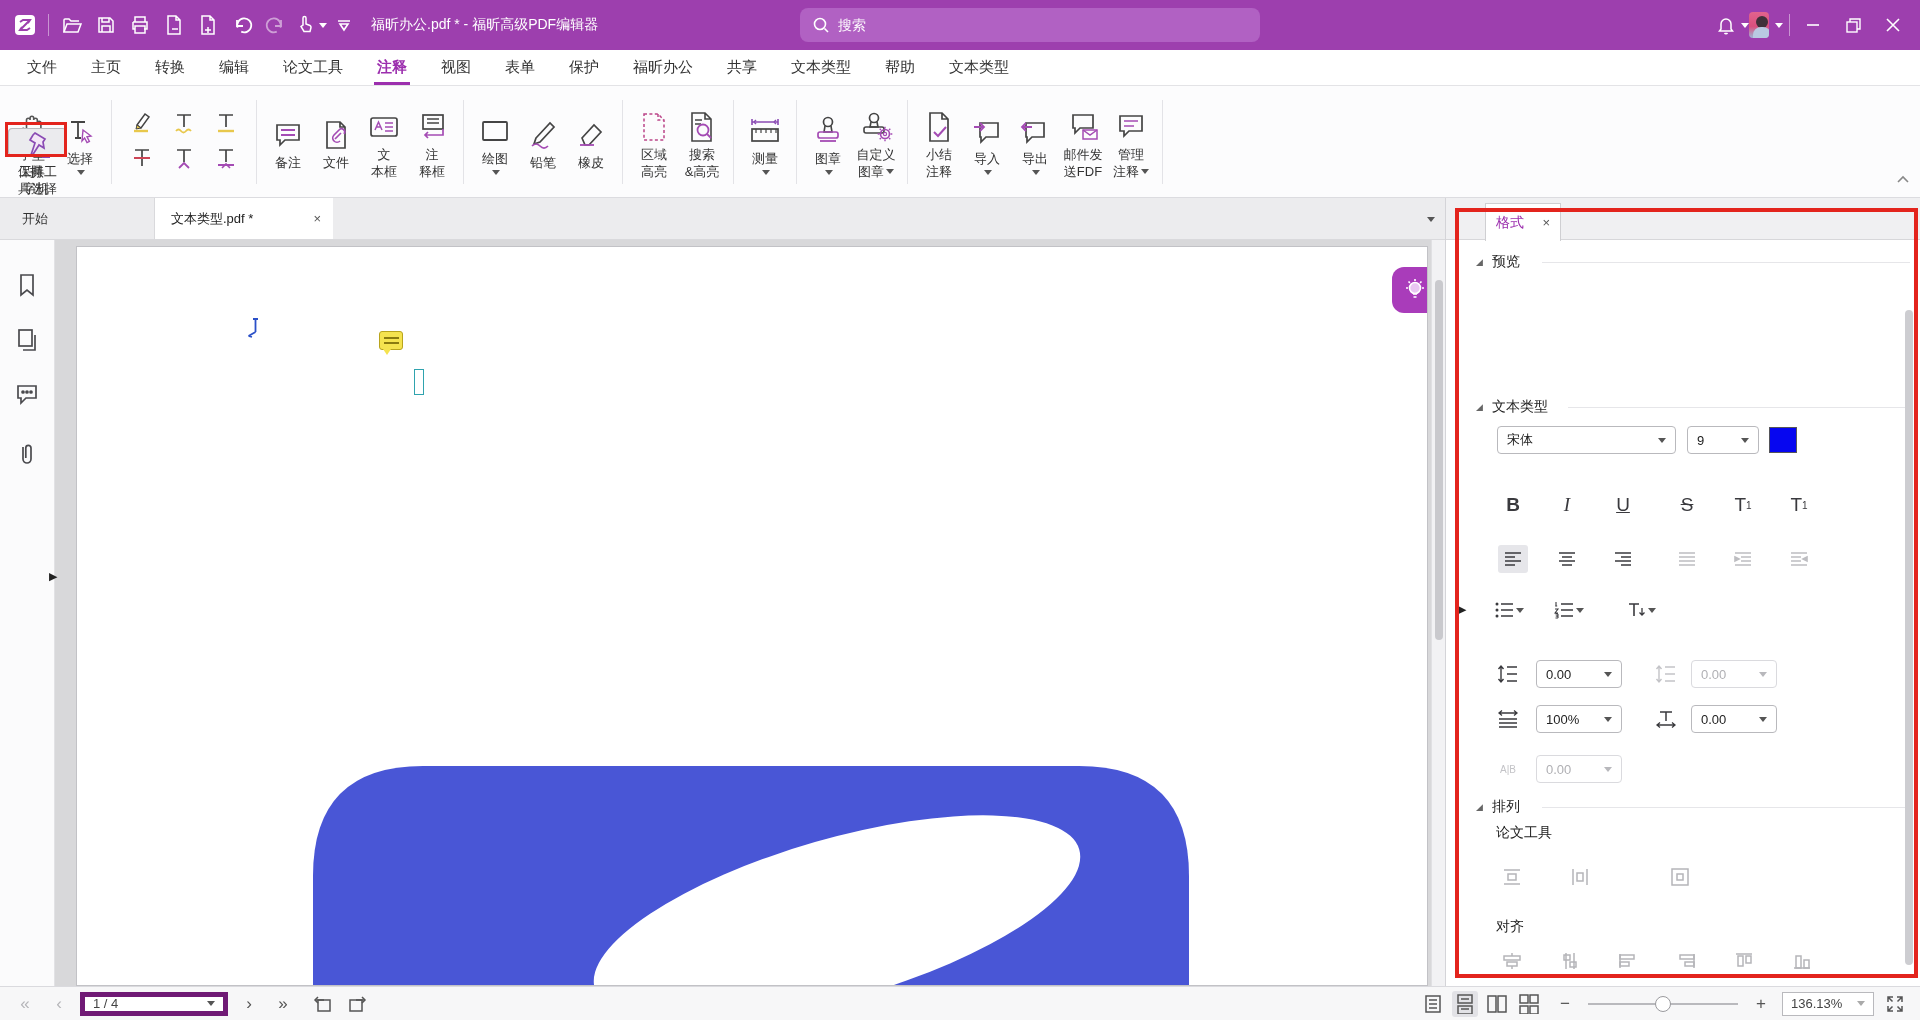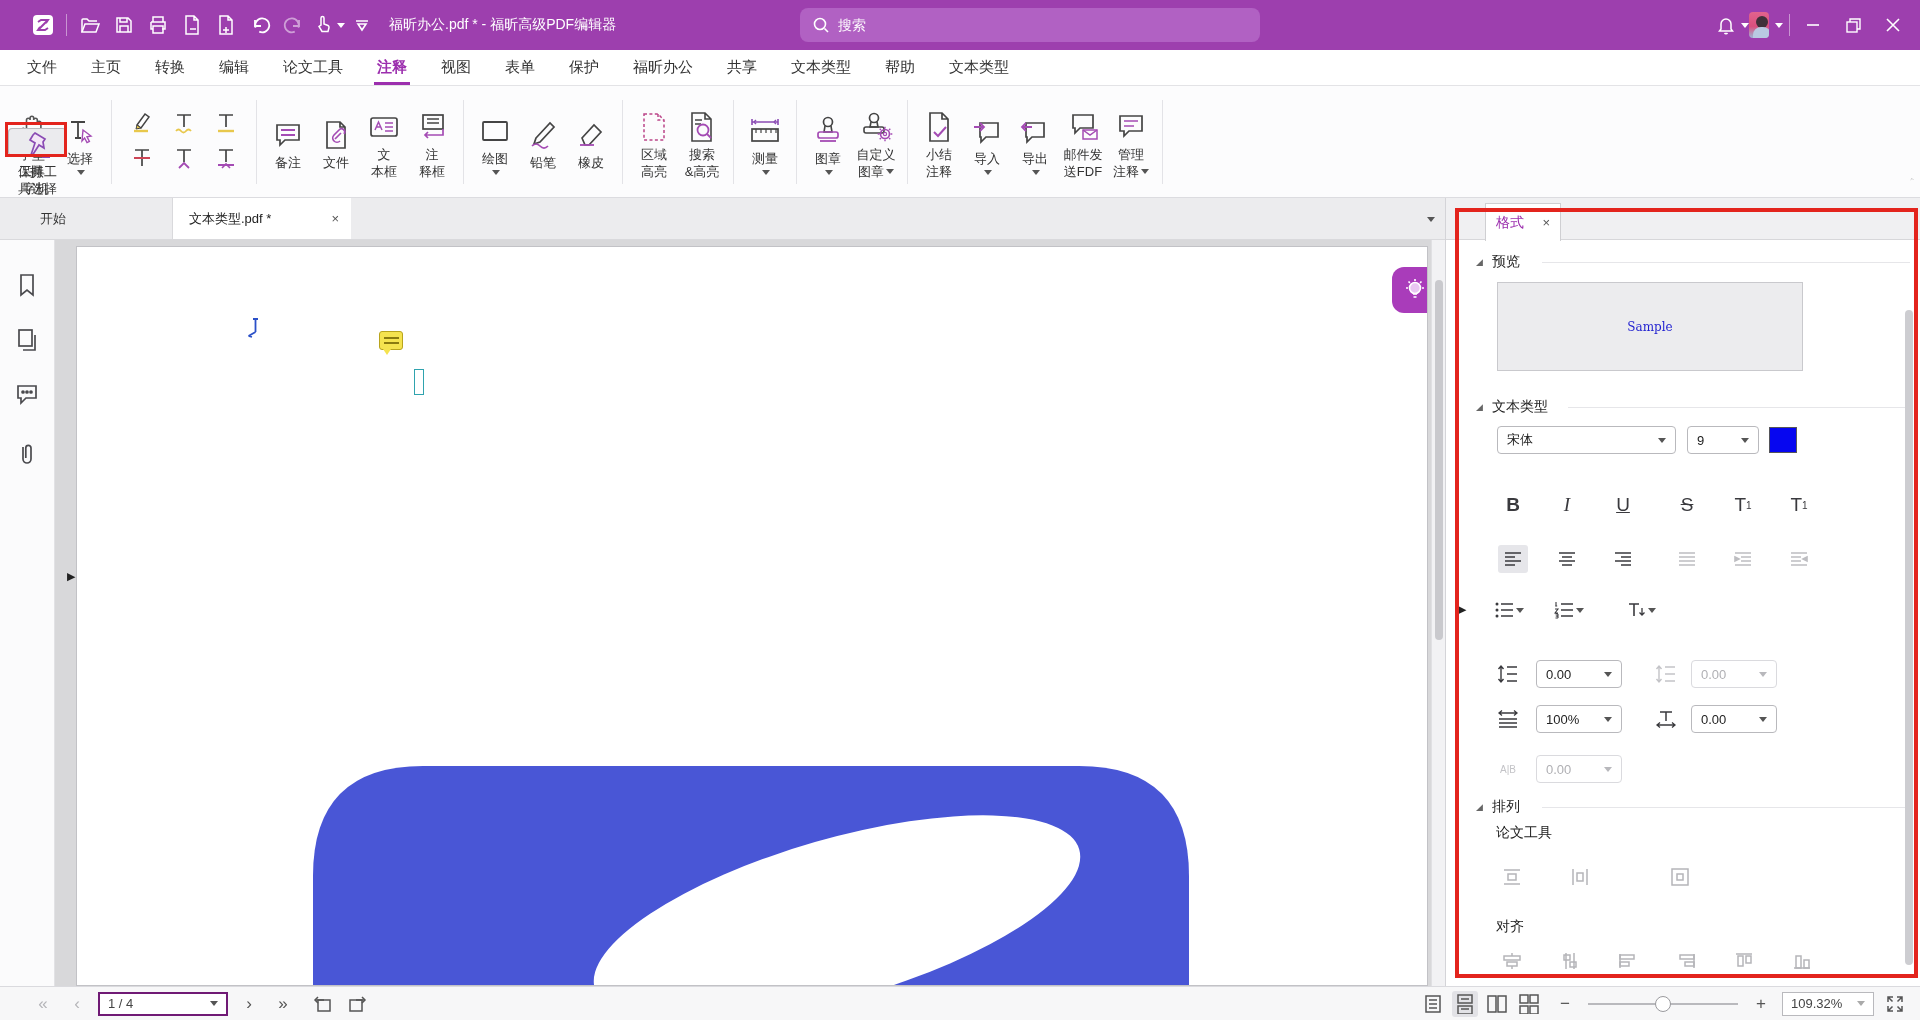--- a/index.html
+++ b/index.html
@@ -1,18 +1,18 @@
 <!DOCTYPE html>
 <html><head>
 <meta charset="utf-8">
 <style>
   * { margin:0; padding:0; box-sizing:border-box; }
   html,body { width:1920px; height:1020px; overflow:hidden; background:#fff;
     font-family:"Liberation Sans","DejaVu Sans",sans-serif; }
-  .abs { position:absolute;padding-left:18px; }
+  .abs { position:absolute; }
 
   
   #titlebar { left:0; top:0; width:1920px; height:50px; background:#9d3fae; display:flex; align-items:center; color:#fff; }
   .t-btn { width:34px; height:34px; display:flex; align-items:center; justify-content:center; border-radius:4px; flex:0 0 auto; }
   .t-sep { width:1px; height:22px; background:rgba(255,255,255,.45); margin:0 6px; }
   #win-title { font-size:14px; margin-left:10px; white-space:nowrap; }
   #search-box { position:absolute; left:800px; top:8px; width:460px; height:34px; background:#b161c3; border-radius:8px; display:flex; align-items:center; padding:0 12px; }
   #search-box input { background:transparent; border:none; outline:none; color:#fff; font-size:14px; margin-left:8px; width:380px; }
   #search-box input::placeholder { color:rgba(255,255,255,.95); }
   .wtri { width:0; height:0; border-left:4px solid transparent; border-right:4px solid transparent; border-top:5px solid #fff; }
@@ -85,21 +85,21 @@
   #panel-vscroll { position:absolute; left:459px; top:47px; width:8px; height:735px; }
   #panel-vscroll .thumb { position:absolute; left:0; top:65px; width:8px; height:655px; background:#cdcdd1; border-radius:4px; }
   #panel-handle { position:absolute; left:12px; top:405px; font-size:11px; color:#222; }
   #panel-redbox { left:1455px; top:208px; width:463px; height:770px; border:4px solid #e3241d; z-index:60; pointer-events:none; }
 
   
   #statusbar { left:0; top:986px; width:1920px; height:34px; background:#f7f7f8; border-top:1px solid #dadade; display:flex; align-items:center; font-size:13px; color:#444; }
   .st-btn { display:flex; align-items:center; justify-content:center; height:26px; min-width:26px; border-radius:3px; color:#555; }
   .st-btn.dim { color:#b5b5b9; }
   .st-btn.on { background:#e2e2e6; }
-  #page-box { width:130px; height:24px; border:2px solid #701a75; background:#fff; display:flex; align-items:center; justify-content:space-between; padding:0 8px; margin:0 8px; }
+  #page-box { width:148px; height:24px; border:5px solid #701a75; background:#fff; display:flex; align-items:center; justify-content:space-between; padding:0 8px; margin:0 8px; }
   #zoom-box { width:92px; height:24px; border:1px solid #b9b9bd; background:#fff; display:flex; align-items:center; justify-content:space-between; padding:0 8px; margin:0 8px; }
   #zoom-slider { width:150px; height:2px; background:#b9b9bd; position:relative; margin:0 10px; }
   #zoom-knob { position:absolute; left:67px; top:-7px; width:16px; height:16px; border-radius:50%; background:#fff; border:1px solid #9a9a9e; }
   .big { font-size:17px; }
 </style>
 </head>
 <body>
 
 <div id="titlebar" class="abs">
   <div class="t-btn" style="margin-left:8px">
@@ -586,23 +586,20 @@
   <div id="fmt-tab">
     <span class="lbl">格式</span>
     <span class="x">×</span>
   </div>
 
   <div class="sec-head" style="left:30px; top:55px">
     <span class="sec-tri">◢</span>
     <span>预览</span>
   </div>
   <div class="sec-rule" style="left:96px; top:64px; width:368px"></div>
-  <div id="preview-box">
-    <span>Sample</span>
-  </div>
 
   <div class="sec-head" style="left:30px; top:200px">
     <span class="sec-tri">◢</span>
     <span>文本类型</span>
   </div>
   <div class="sec-rule" style="left:122px; top:209px; width:342px"></div>
 
   <div class="sel" style="left:51px; top:228px; width:179px">
     <span>宋体</span>
       <span class="dd" style="margin-top:0"></span>
@@ -867,21 +864,21 @@
           <rect x="1" y="12" width="8" height="8"></rect>
           <rect x="11" y="12" width="8" height="8"></rect>
         </svg>
       </div>
     <div class="st-btn big" style="margin-left:10px">−</div>
     <div id="zoom-slider">
         <div id="zoom-knob"></div>
       </div>
     <div class="st-btn big">+</div>
     <div id="zoom-box">
-      <span>109.32%</span>
+      <span>136.13%</span>
       <span class="dd" style="margin-top:0; border-top-color:#aaa"></span>
     </div>
     <div class="st-btn">
         <svg width="18" height="18" viewBox="0 0 18 18" fill="none" stroke="#555" stroke-width="1.5">
           <path d="M7 2 L2 2 L2 7 M11 2 h5 v5 M2 11 v5 h5 M16 11 v5 h-5 M2 2 l4.5 4.5 M16 2 l-4.5 4.5 M2 16 l4.5 -4.5 M16 16 l-4.5 -4.5"></path>
         </svg>
       </div>
   </div>
 </div>
 

